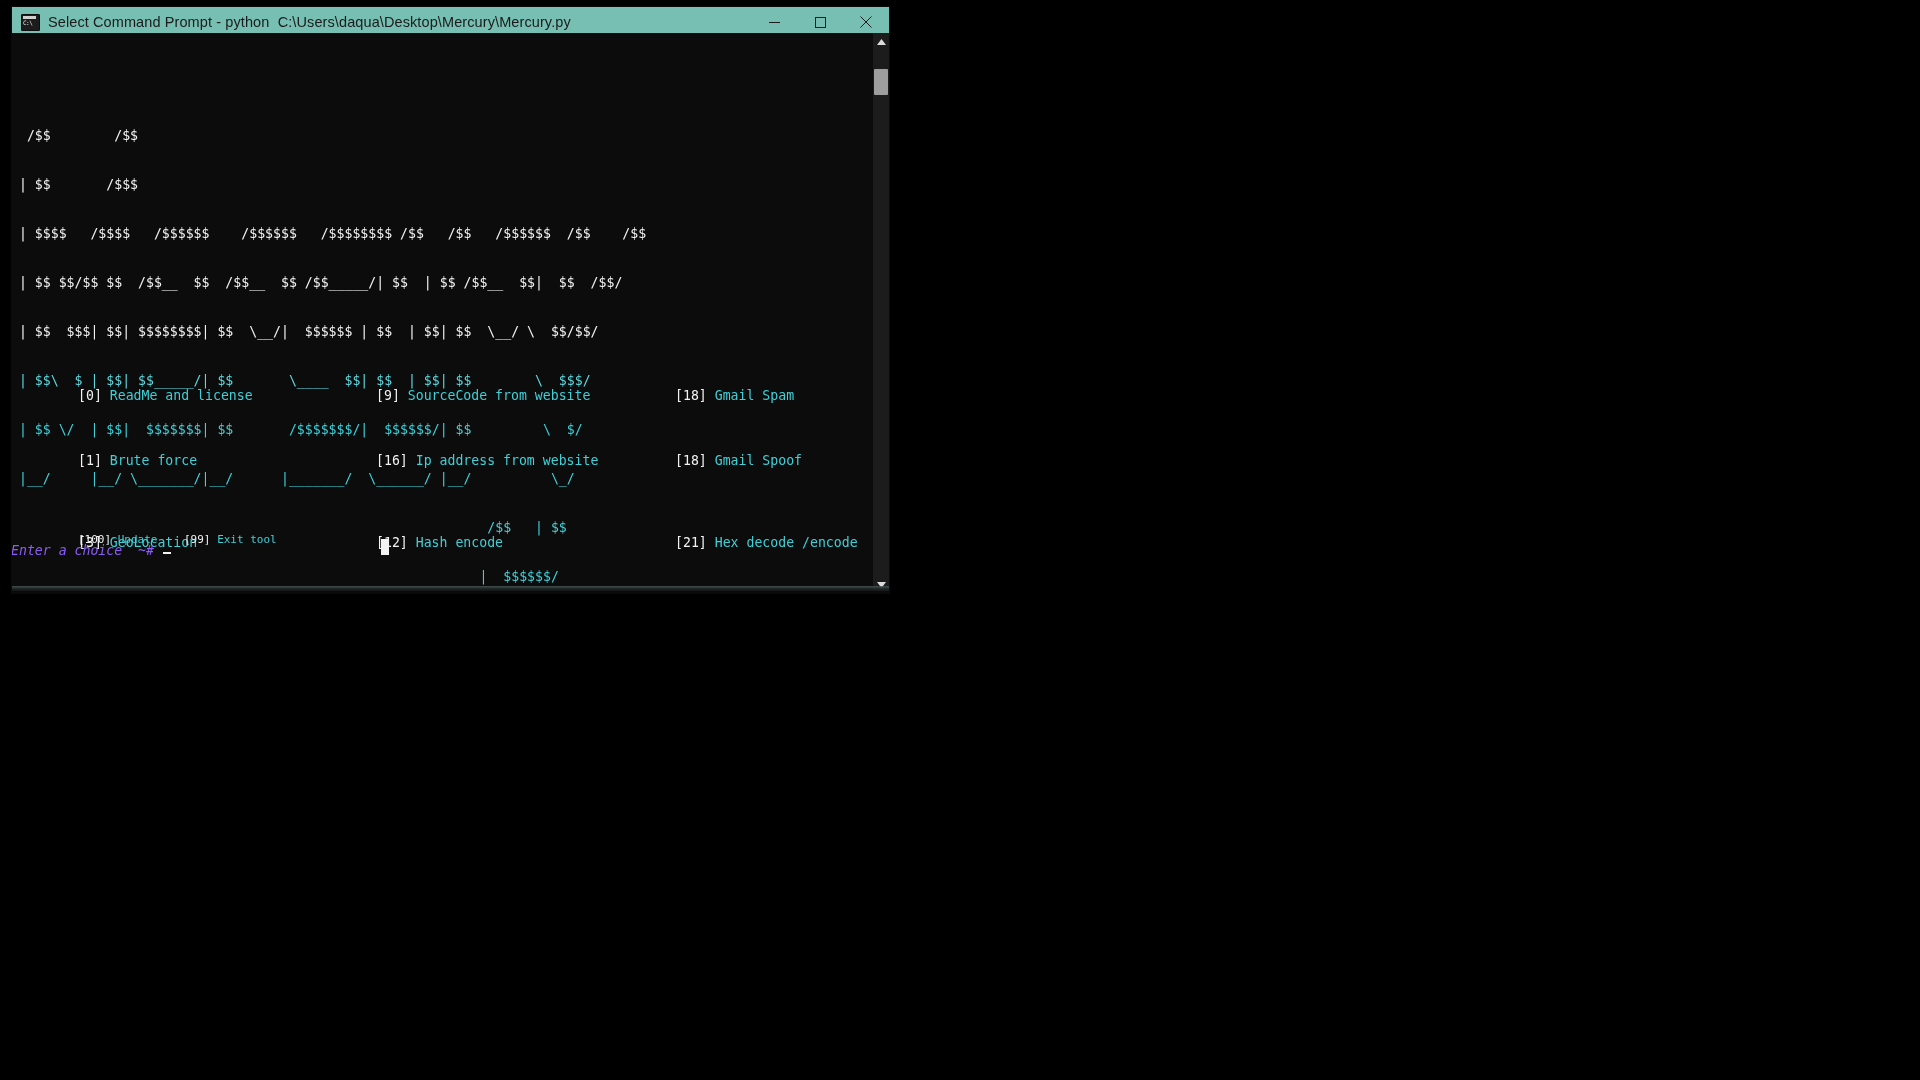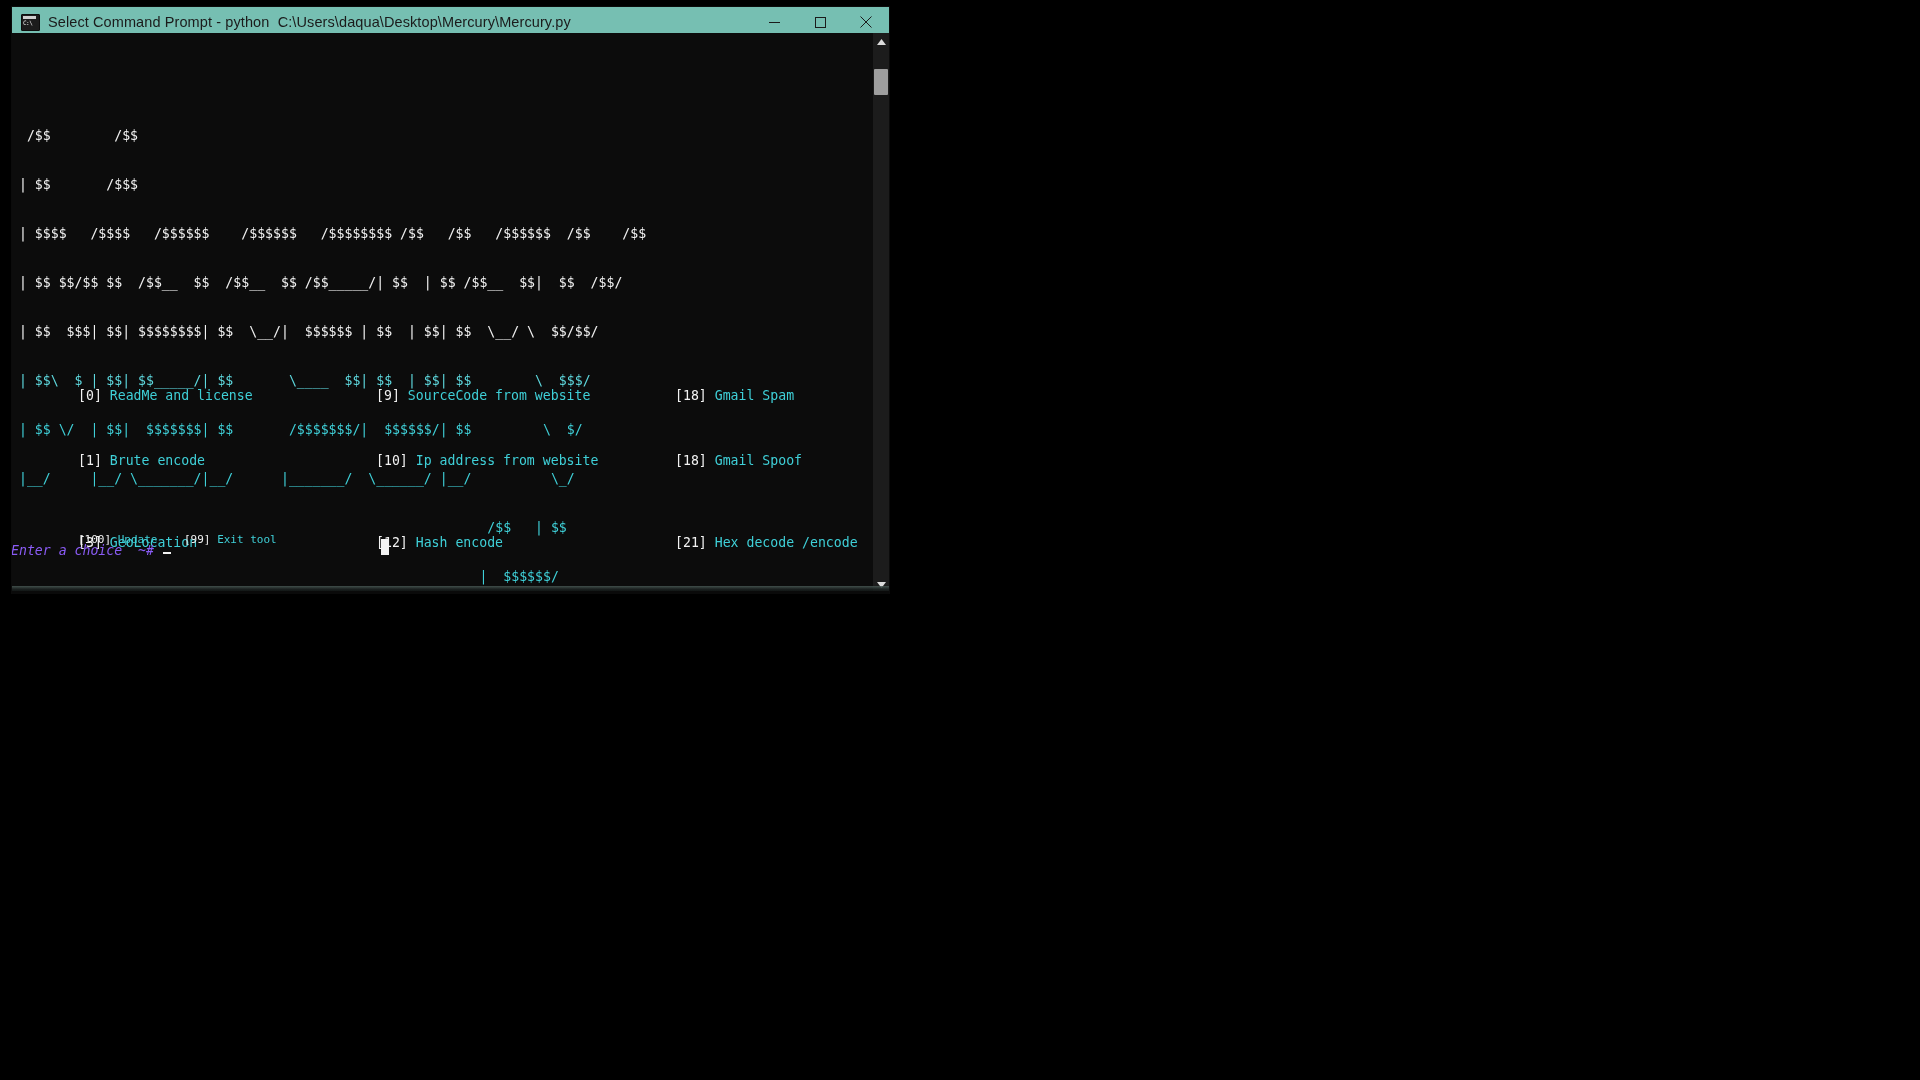--- a/index.html
+++ b/index.html
@@ -295,22 +295,22 @@
 
       <div id="menu-block">
 
         <div class="menu-row">
           <span class="mcol col-a"><span class="tag">[0]</span> <span class="lbl">ReadMe and license</span></span>
           <span class="mcol col-b"><span class="tag">[9]</span> <span class="lbl">SourceCode from website</span></span>
           <span class="mcol col-c"><span class="tag">[18]</span> <span class="lbl">Gmail Spam</span></span>
         </div>
 
         <div class="menu-row">
-          <span class="mcol col-a"><span class="tag">[1]</span> <span class="lbl">Brute encode</span></span>
-          <span class="mcol col-b"><span class="tag">[10]</span> <span class="lbl">Ip address from website</span></span>
+          <span class="mcol col-a"><span class="tag">[1]</span> <span class="lbl">Brute force</span></span>
+          <span class="mcol col-b"><span class="tag">[16]</span> <span class="lbl">Ip address from website</span></span>
           <span class="mcol col-c"><span class="tag">[18]</span> <span class="lbl">Gmail Spoof</span></span>
         </div>
 
 
         <div class="menu-row">
           <span class="mcol col-a"><span class="tag">[3]</span> <span class="lbl">GeoLocation</span></span>
           <span class="mcol col-b"><span class="tag">[12]</span> <span class="lbl">Hash encode</span></span>
           <span class="mcol col-c"><span class="tag">[21]</span> <span class="lbl">Hex decode /encode</span></span>
         </div>
 

